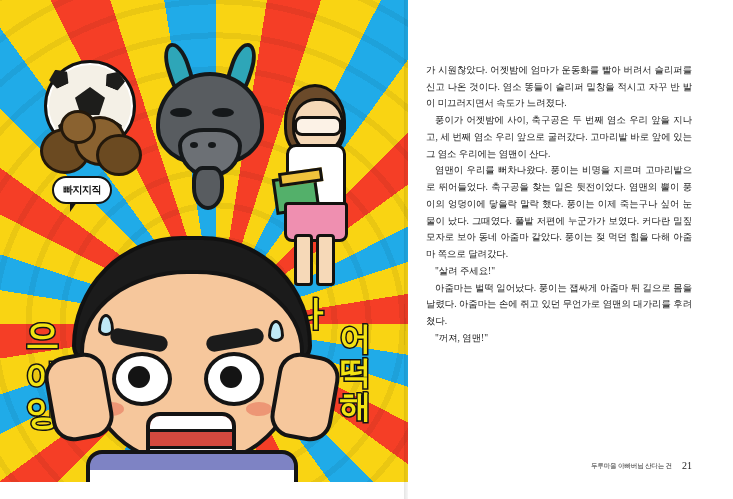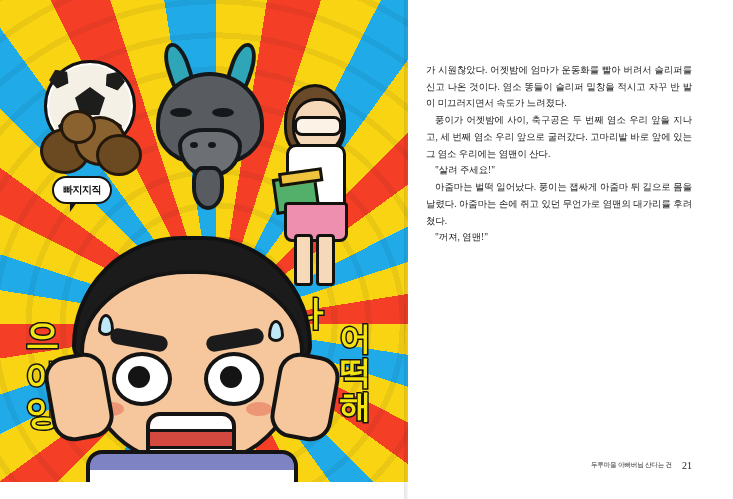--- a/index.html
+++ b/index.html
@@ -399,21 +399,21 @@
   .bodytext p {
     margin: 0;
   }
   .bodytext p.ind { text-indent: 9px; }
   .bodytext p.dlg { text-indent: 9px; }
   .footer {
     position: absolute;
     left: 18px; bottom: 28px;
     width: 266px;
     display: flex;
-    align-items: center;
+    align-items: flex-end;
     justify-content: flex-end;
     gap: 10px;
     font-family: "Liberation Serif", serif;
   }
   .footer .ftitle {
     font-size: 6.6px;
     color: #2a2a2a;
     letter-spacing: -0.2px;
   }
   .footer .fpage {
@@ -504,20 +504,21 @@
         </div>
     </div>
   </div>
 
   <div class="gutter"></div>
 
   <div class="textpage">
     <div class="bodytext">
       <p>가 시원찮았다. 어젯밤에 엄마가 운동화를 빨아 버려서 슬리퍼를 신고 나온 것이다. 염소 똥들이 슬리퍼 밑창을 적시고 자꾸 반 발이 미끄러지면서 속도가 느려졌다.</p>
       <p class="ind">풍이가 어젯밤에 사이, 축구공은 두 번째 염소 우리 앞을 지나고, 세 번째 염소 우리 앞으로 굴러갔다. 고마리밭 바로 앞에 있는 그 염소 우리에는 염맨이 산다.</p>
+      <p class="ind">염맨이 우리를 뻐차나왔다. 풍이는 비명을 지르며 고마리밭으로 뛰어들었다. 축구공을 찾는 일은 뒷전이었다. 염맨의 뿔이 풍이의 엉덩이에 닿을락 말락 했다. 풍이는 이제 죽는구나 싶어 눈물이 났다. 그때였다. 풀밭 저편에 누군가가 보였다. 커다란 밀짚모자로 보아 동네 아줌마 같았다. 풍이는 젖 먹던 힘을 다해 아줌마 쪽으로 달려갔다.</p>
       <p class="dlg">"살려 주세요!"</p>
       <p class="ind">아줌마는 벌떡 일어났다. 풍이는 잽싸게 아줌마 뒤 길으로 몸을 날렸다. 아줌마는 손에 쥐고 있던 무언가로 염맨의 대가리를 후려쳤다.</p>
       <p class="dlg">"꺼져, 염맨!"</p>
     </div>
     <div class="footer">
       <span class="ftitle">두루마을 아빠버님 산다는 건</span>
       <span class="fpage">21</span>
     </div>
   </div>
 

